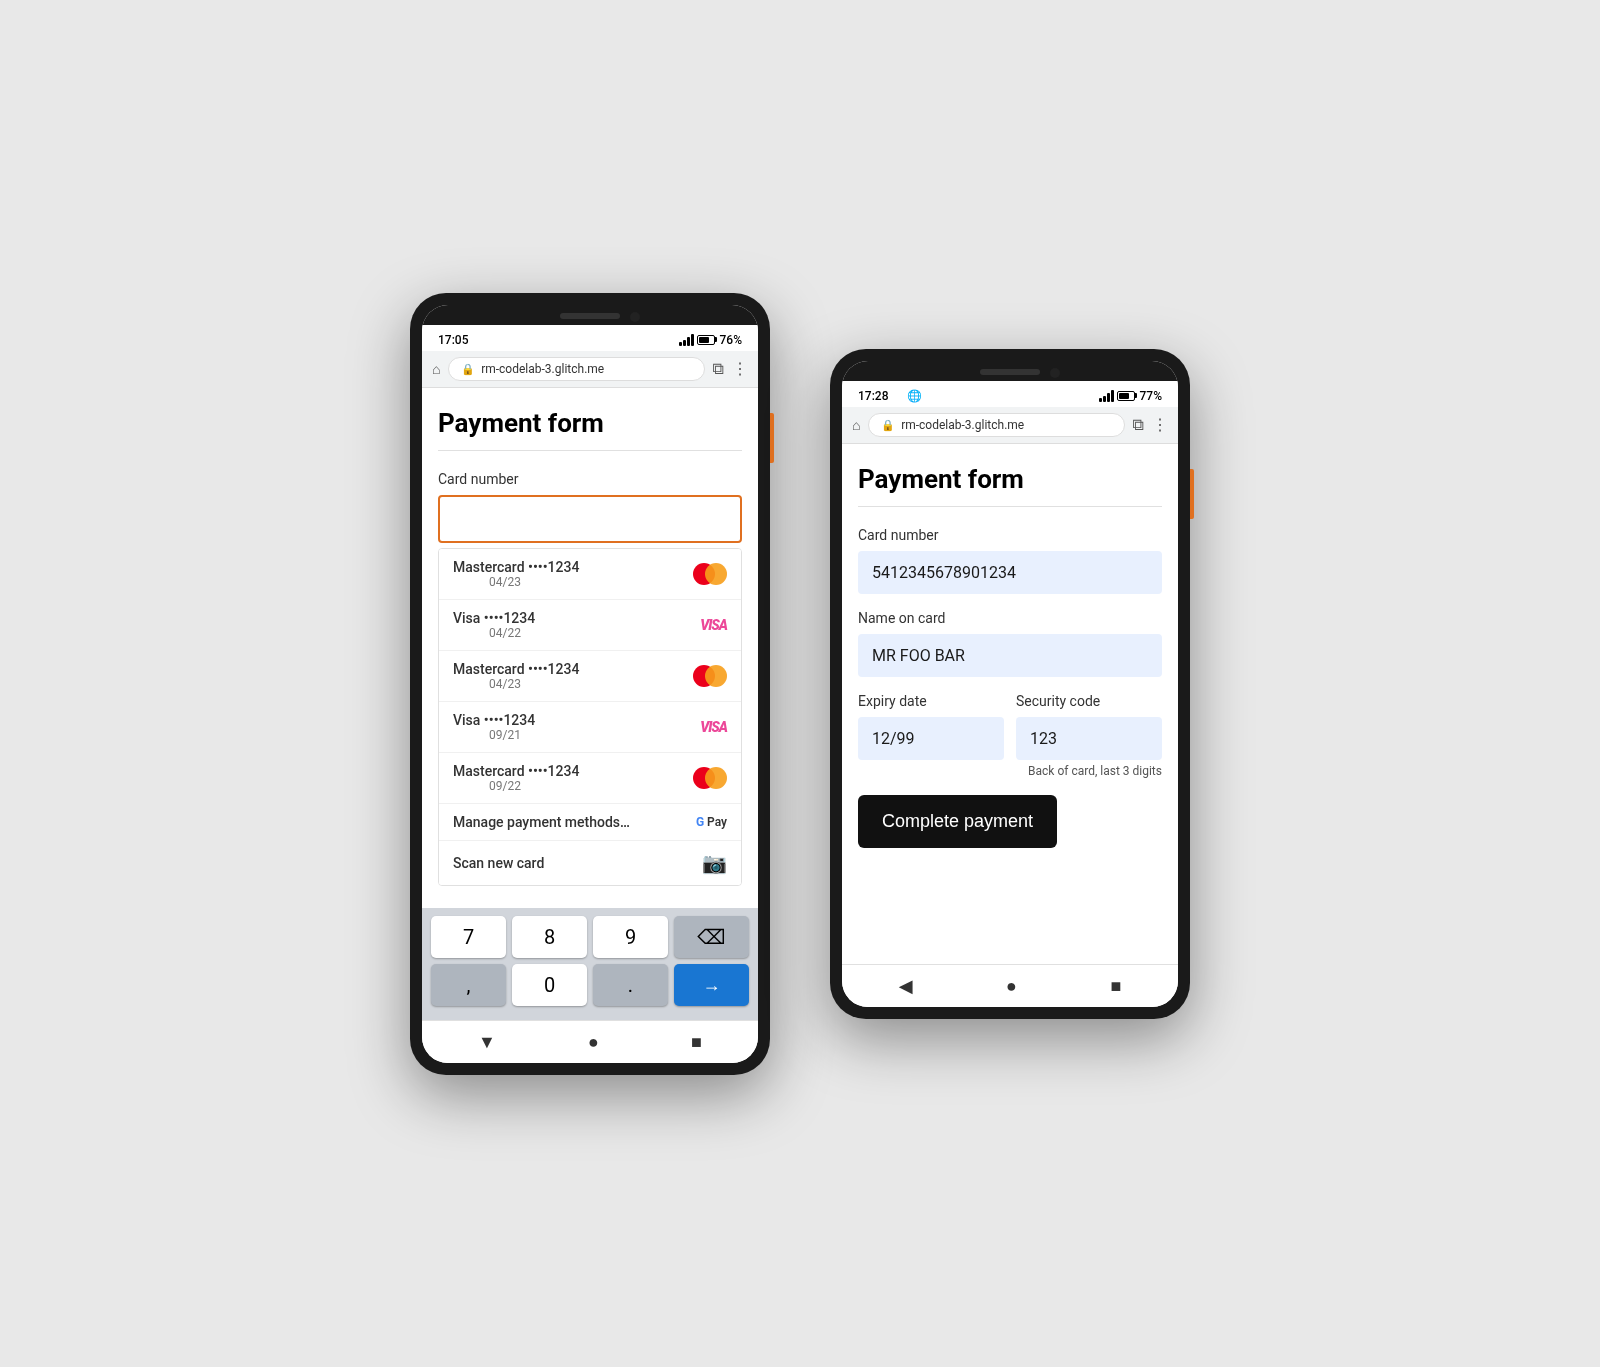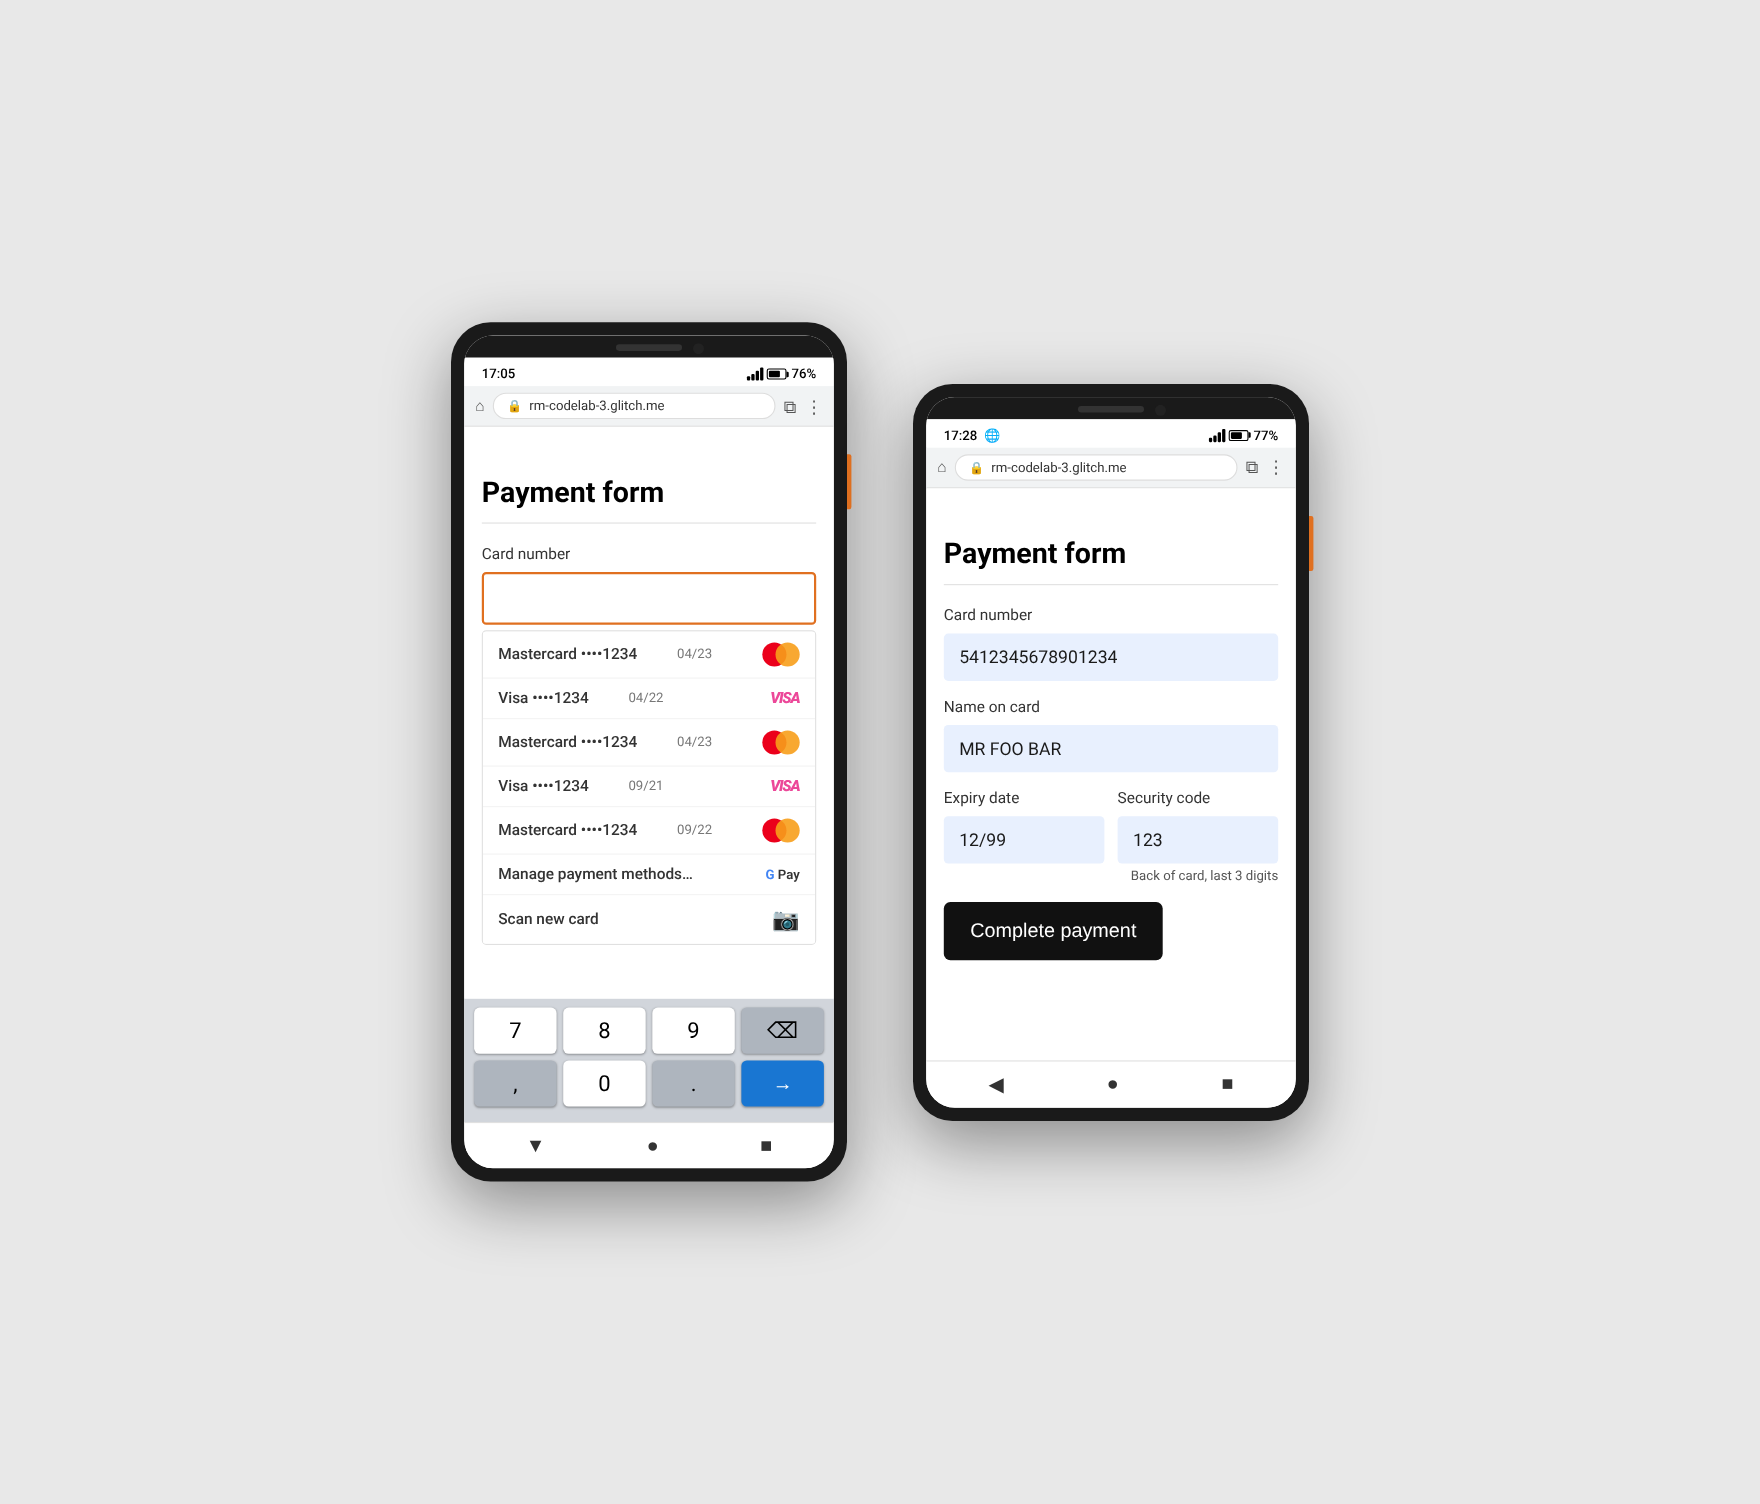--- a/index.html
+++ b/index.html
@@ -124,21 +124,20 @@
       background: #fff;
       padding: 20px 16px;
       min-height: 520px;
     }
 
     .page-title {
       font-size: 26px;
       font-weight: 700;
       color: #000;
       margin-bottom: 12px;
-      margin-top: 25px;
     }
 
     .divider {
       height: 1px;
       background: #e0e0e0;
       margin-bottom: 20px;
     }
 
     .field-label {
       font-size: 14px;
@@ -175,20 +174,21 @@
       cursor: pointer;
       background: #fff;
     }
 
     .autocomplete-item:last-child {
       border-bottom: none;
     }
 
     .card-info {
       display: flex;
+      flex-direction: column;
       justify-content: center;
     }
 
     .card-name {
       font-size: 14px;
       color: #333;
       font-weight: 500;
     }
 
     .card-expiry {
@@ -393,21 +393,21 @@
     .batt-tip {
       width: 2px;
       height: 5px;
       background: #000;
       border-radius: 0 1px 1px 0;
     }
 
     .time-location {
       display: flex;
       align-items: center;
-      gap: 6px;
+      gap: 19px;
     }
   </style>
 </head>
 <body>
 
 <div class="phone">
   <div class="phone-side-btn"></div>
   <div class="phone-inner">
 
     <div class="phone-top-bar">

